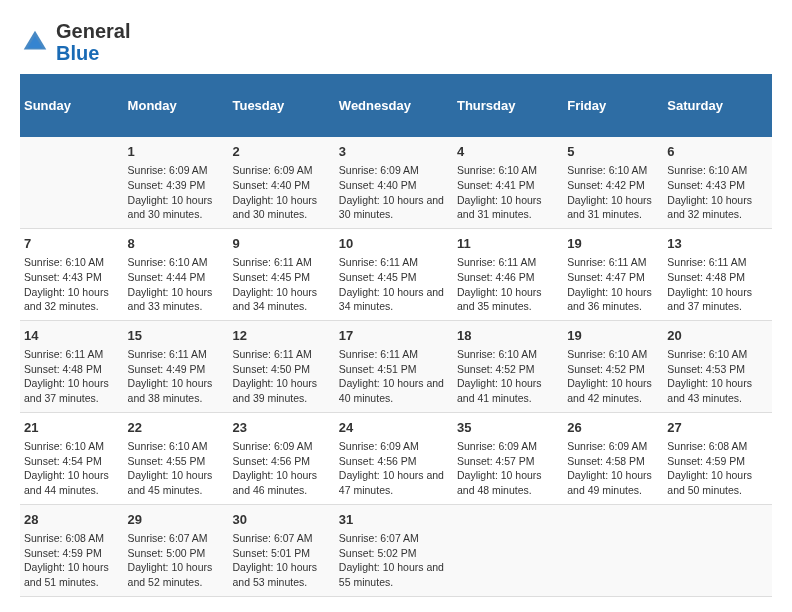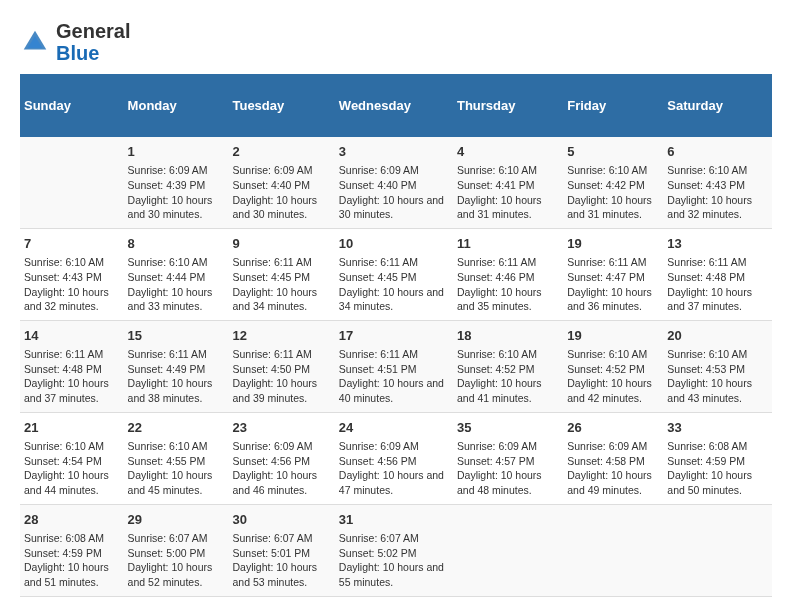--- a/index.html
+++ b/index.html
@@ -216,21 +216,21 @@
         </td>
         <td>
           <span class="day-num">35</span>
           <div class="day-info">Sunrise: 6:09 AM<br>Sunset: 4:57 PM<br>Daylight: 10 hours and 48 minutes.</div>
         </td>
         <td>
           <span class="day-num">26</span>
           <div class="day-info">Sunrise: 6:09 AM<br>Sunset: 4:58 PM<br>Daylight: 10 hours and 49 minutes.</div>
         </td>
         <td>
-          <span class="day-num">33</span>
+          <span class="day-num">27</span>
           <div class="day-info">Sunrise: 6:08 AM<br>Sunset: 4:59 PM<br>Daylight: 10 hours and 50 minutes.</div>
         </td>
       </tr>
       <tr>
         <td>
           <span class="day-num">28</span>
           <div class="day-info">Sunrise: 6:08 AM<br>Sunset: 4:59 PM<br>Daylight: 10 hours and 51 minutes.</div>
         </td>
         <td>
           <span class="day-num">29</span>

